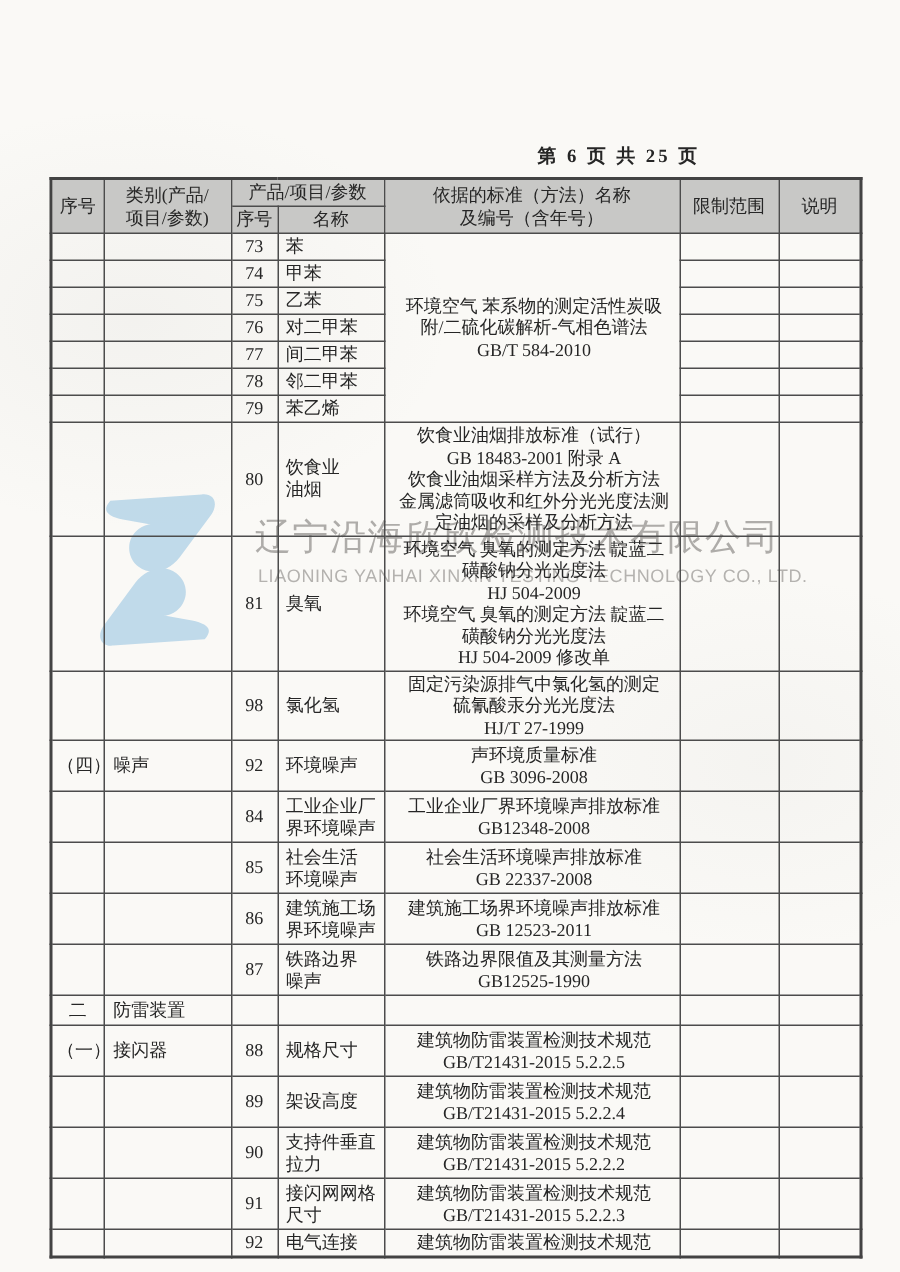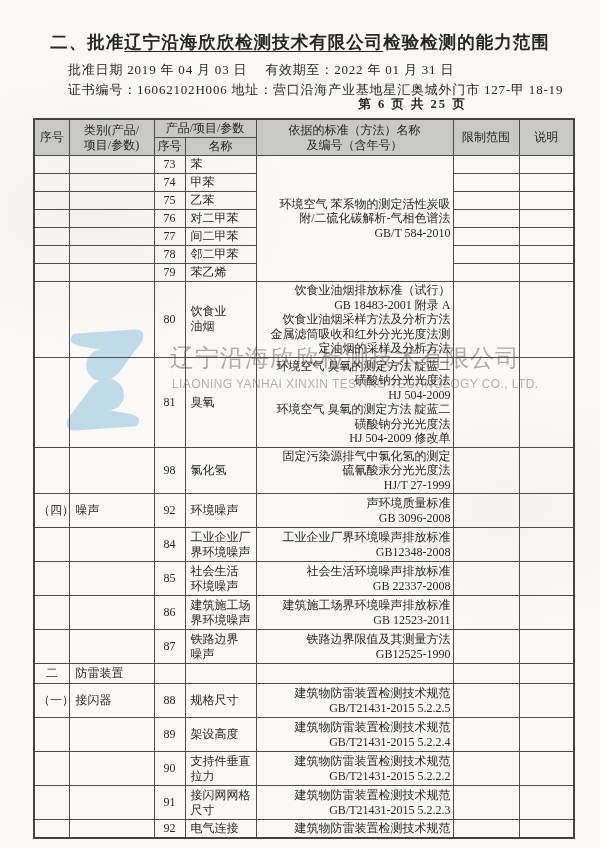--- a/index.html
+++ b/index.html
@@ -65,21 +65,21 @@
     background: transparent;
   }
   .cap { border: 2px solid #434343; }
   .cap thead th {
     background: #c8c8c6;
     font-weight: normal; text-align: center;
     line-height: 15px; height: 18px;
   }
   .cap td.c   { text-align: center; }
   .cap td.name{ text-align: left; padding-left: 5px; line-height: 15px; }
-  .cap td.std { text-align: right; padding-left: 5px; padding-right: 2px; line-height: 14.5px; margin-left: 20px; }
+  .cap td.std { text-align: center; padding-left: 5px; padding-right: 2px; line-height: 14.5px; margin-left: 20px; }
   .cap td.cat { text-align: left; padding-left: 6px; }
   tr.h1 td { height: 17px; }
   tr.h2 td { height: 34px; }
   tr.hsec td { height: 19px; }
 </style>
 </head>
 <body>
 
 <div class="page">
 
@@ -87,25 +87,20 @@
     <svg class="wm-logo" viewBox="0 0 120 120" xmlns="http://www.w3.org/2000/svg">
       <g fill="#b7d5e8">
         <path d="M30 16 L88 12 C96 11 99 18 94 25 L74 52 C67 61 56 64 48 58 C40 52 40 40 48 34 C52 31 57 30 61 32 L38 28 C29 26 24 23 30 16 Z"></path>
         <path d="M90 104 L32 108 C24 109 21 102 26 95 L46 68 C53 59 64 56 72 62 C80 68 80 80 72 86 C68 89 63 90 59 88 L82 92 C91 94 96 97 90 104 Z"></path>
       </g>
     </svg>
     <div class="wm-cn">辽宁沿海欣欣检测技术有限公司</div>
     <div class="wm-en">LIAONING YANHAI XINXIN TESTING TECHNOLOGY CO., LTD.</div>
   </div>
 
-  <div class="doc-title">
-    <span>二、批准</span><span class="u">辽宁沿海欣欣检测技术有限公司</span><span>检验检测的能力范围</span>
-  </div>
-  <div class="meta-line meta-approval">批准日期 2019 年 04 月 03 日　 有效期至：2022 年 01 月 31 日</div>
-  <div class="meta-line meta-cert">证书编号：16062102H006 地址：营口沿海产业基地星汇奥城外门市 127-甲 18-19</div>
   <div class="page-indicator">第 6 页 共 25 页</div>
 
   <table class="cap">
     <colgroup>
       <col style="width:35px">
         <col style="width:85px">
         <col style="width:31px">
       <col style="width:71px">
         <col style="width:197px">
         <col style="width:66px">

